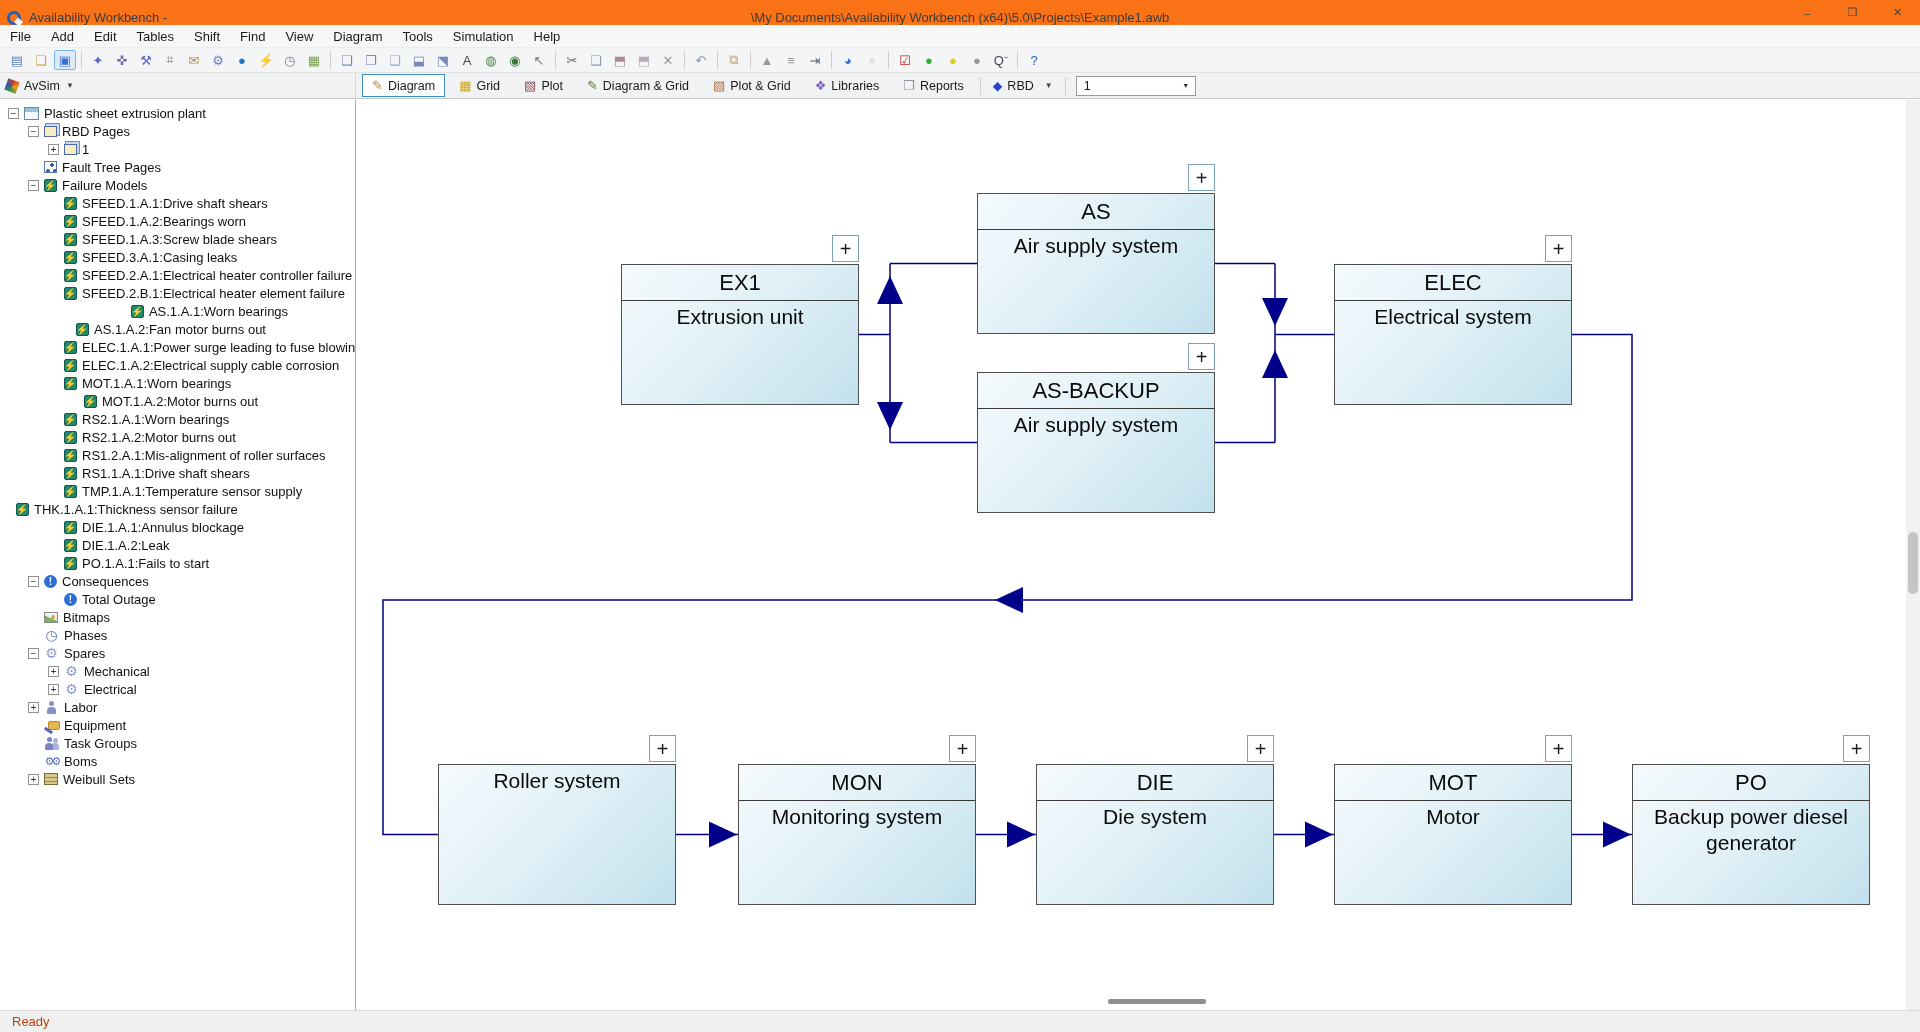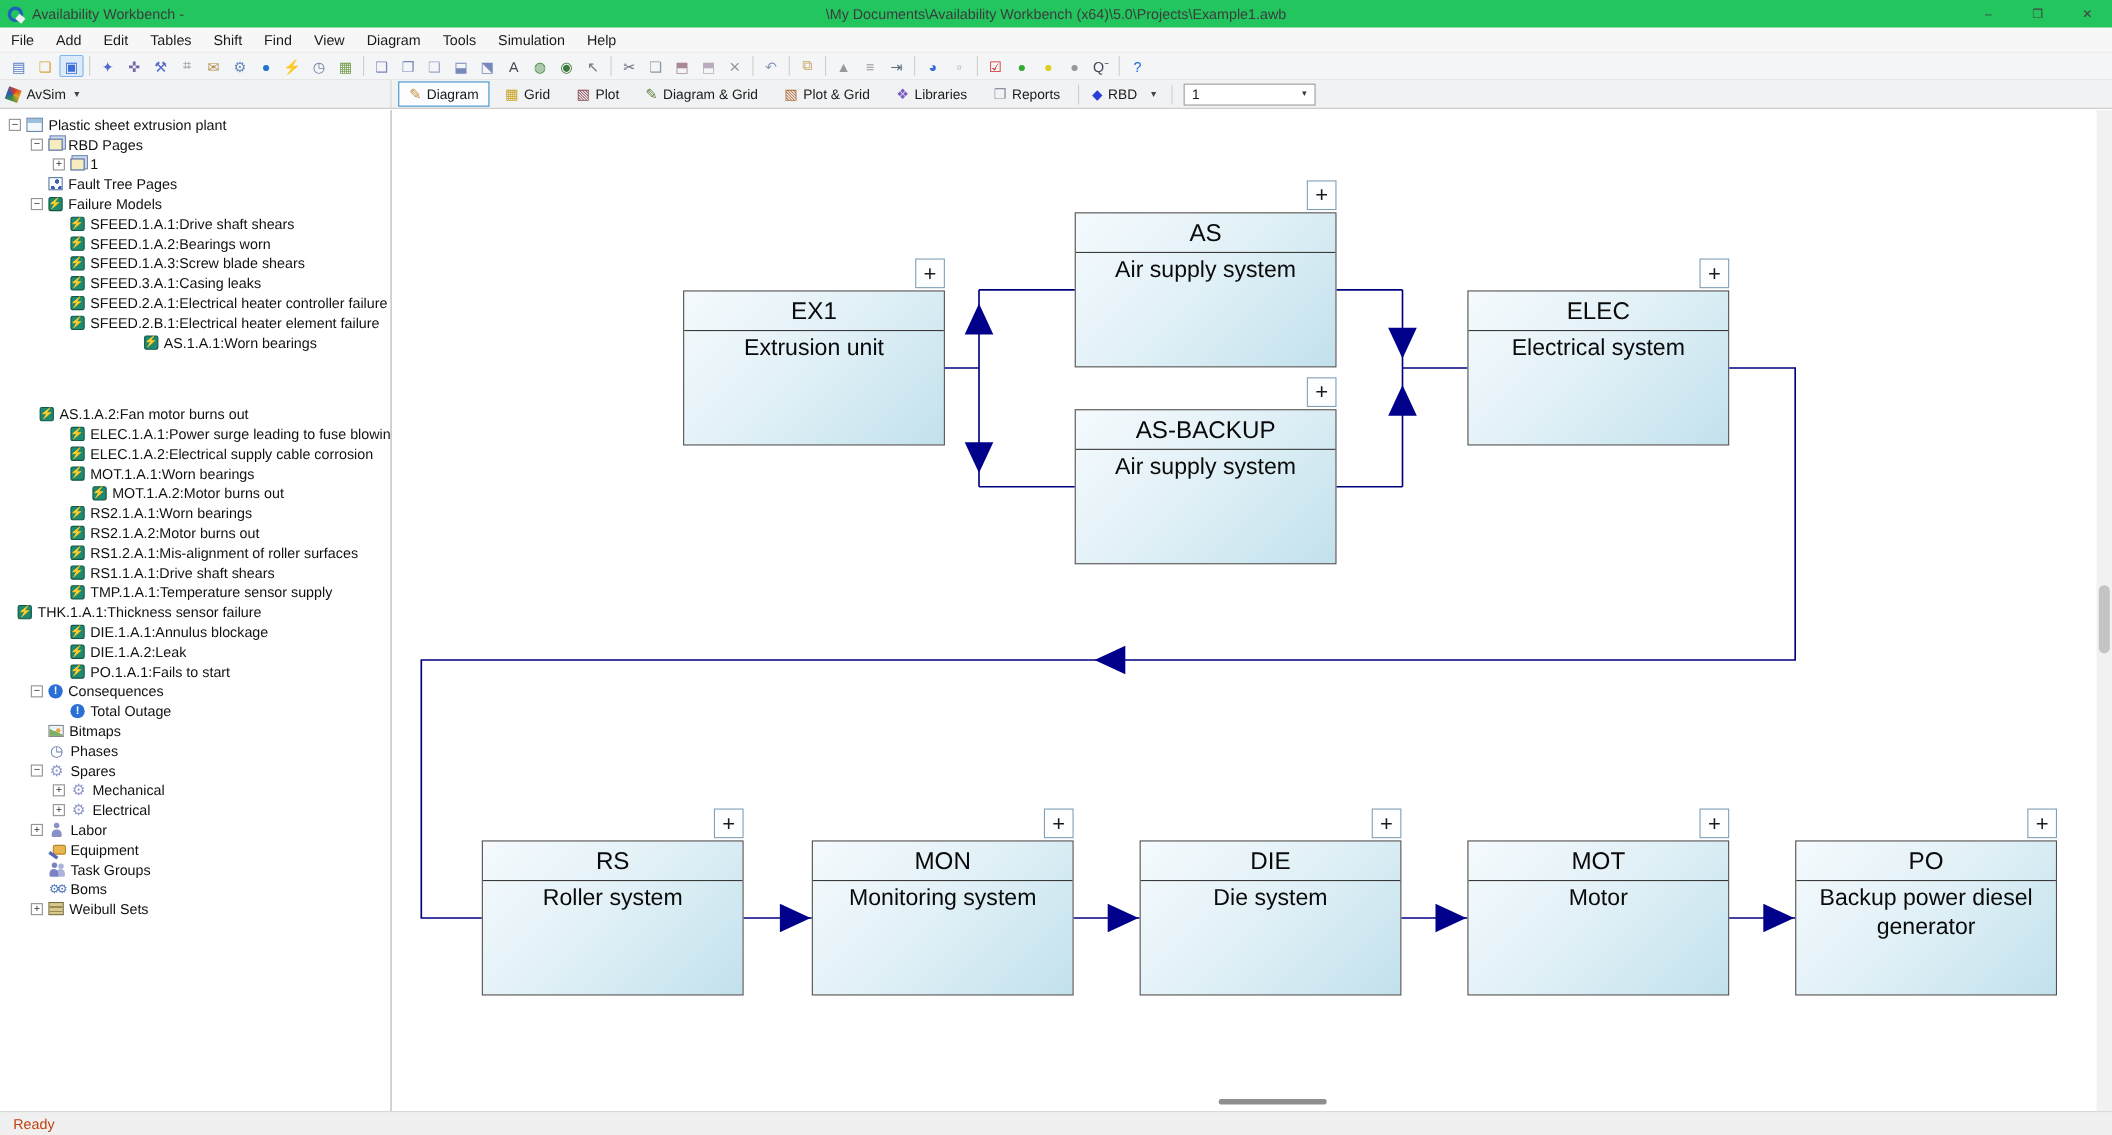--- a/index.html
+++ b/index.html
@@ -1,20 +1,20 @@
 <!DOCTYPE html>
 <html><head>
 <meta charset="utf-8">
 <style>
   * { box-sizing: border-box; margin: 0; padding: 0; }
   html,body { width:1920px; height:1032px; overflow:hidden;
     font-family:"Liberation Sans", sans-serif; background:#fff; }
 
   
-  .titlebar { height:25px; background:#22c55e; display:flex; align-items:center;
+  .titlebar { height:25px; background:#f97316; display:flex; align-items:flex-end;
     position:relative; font-size:13px; color:#3c3c3c; }
   .applogo { width:14px; height:14px; border:3px solid #1c64b8; border-radius:50%;
     margin:0 8px 0 7px; position:relative; }
   .applogo::after { content:""; position:absolute; right:-4px; bottom:-3px;
     width:7px; height:6px; background:#f0f0f0; transform:rotate(40deg); }
   .titlepath { position:absolute; left:0; right:0; text-align:center; color:#3c3c3c; }
   .winbtns { margin-left:auto; display:flex; height:100%; }
   .winbtn { width:45px; height:100%; display:flex; align-items:center; justify-content:center;
     font-size:11px; color:#444; }
   .menubar { height:22px; background:#f7f7f7; display:flex; align-items:center;
@@ -299,21 +299,21 @@
     <div class="trow" style="padding-left: 48px;">
       <span class="expspace"></span>
       <span class="tic tic-fail"></span>
       <span>SFEED.2.B.1:Electrical heater element failure</span>
     </div>
     <div class="trow" style="padding-left: 48px; justify-content: center;">
       <span class="expspace"></span>
       <span class="tic tic-fail"></span>
       <span>AS.1.A.1:Worn bearings</span>
     </div>
-    <div class="trow" style="padding-left: 20px; margin-top: 47px;">
+    <div class="trow" style="padding-left: 60px;">
       <span class="expspace"></span>
       <span class="tic tic-fail"></span>
       <span>AS.1.A.2:Fan motor burns out</span>
     </div>
     <div class="trow" style="padding-left: 48px;">
       <span class="expspace"></span>
       <span class="tic tic-fail"></span>
       <span>ELEC.1.A.1:Power surge leading to fuse blowing</span>
     </div>
     <div class="trow" style="padding-left: 48px;">
@@ -477,21 +477,20 @@
       <div class="btitle">AS-BACKUP</div>
       <div class="bdesc">Air supply system</div>
     </div>
     <div class="plusbtn" style="left: 831px; top: 243px;">+</div>
     <div class="block" style="left: 977px; top: 164px;">
       <div class="btitle">ELEC</div>
       <div class="bdesc">Electrical system</div>
     </div>
     <div class="plusbtn" style="left: 1188px; top: 135px;">+</div>
     <div class="block" style="left: 81px; top: 664px;">
-      <div class="btitle">RS</div>
       <div class="bdesc">Roller system</div>
     </div>
     <div class="plusbtn" style="left: 292px; top: 635px;">+</div>
     <div class="block" style="left: 381px; top: 664px;">
       <div class="btitle">MON</div>
       <div class="bdesc">Monitoring system</div>
     </div>
     <div class="plusbtn" style="left: 592px; top: 635px;">+</div>
     <div class="block" style="left: 679px; top: 664px;">
       <div class="btitle">DIE</div>

